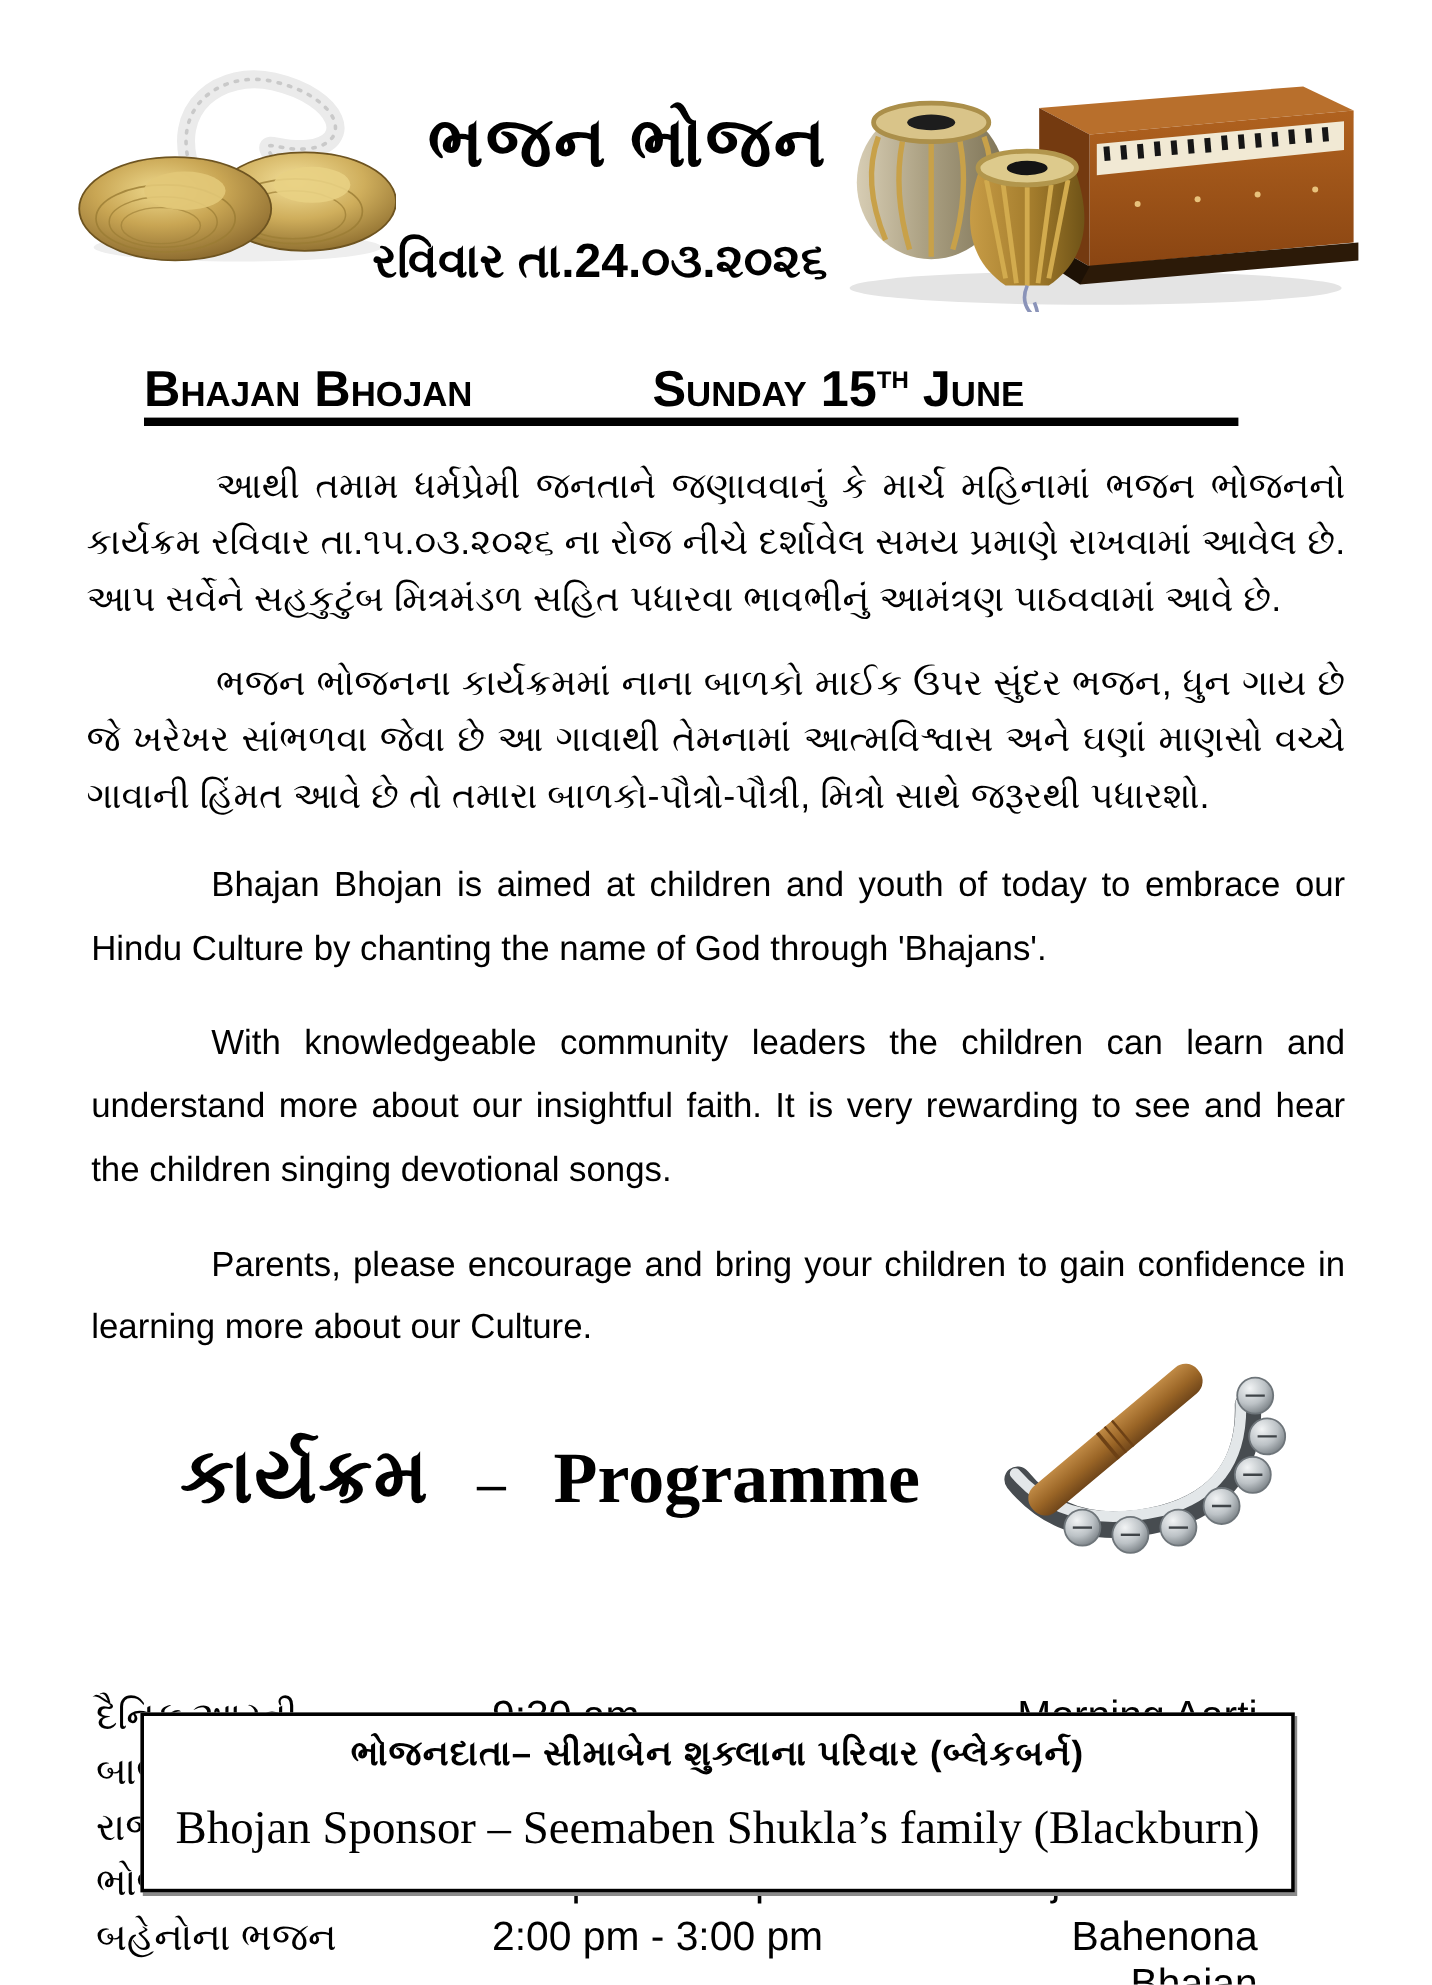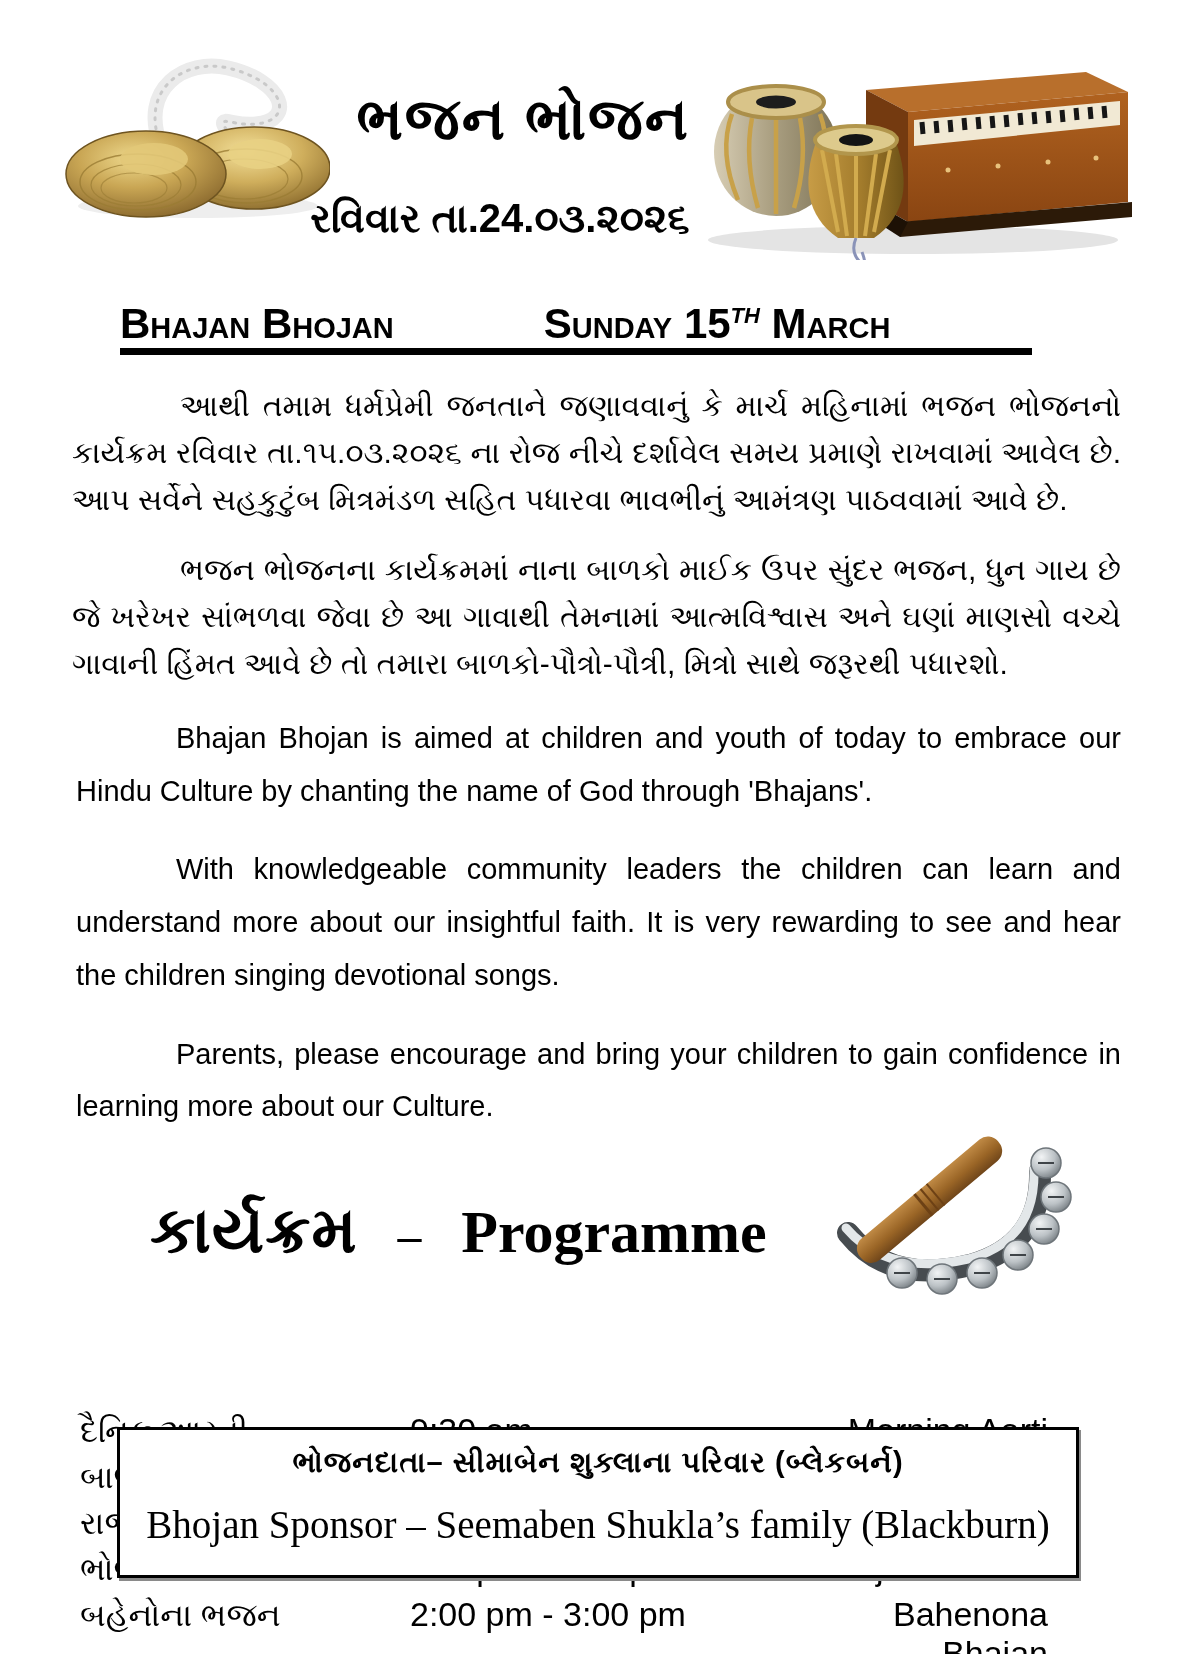--- a/index.html
+++ b/index.html
@@ -28,21 +28,21 @@
     margin:30px 63px 0 120px;
     border-bottom:7px solid #000;
     padding-bottom:0;
     display:flex;align-items:flex-start;
     font-variant:small-caps;
     font-weight:bold;font-size:42px;
     width:912px;
   }
   .head-left{flex:none;}
   .head-right{margin-left:150px;flex:none;}
-  .head-right sup{font-size:32px;vertical-align:super;line-height:0;font-style:italic;}
+  .head-right sup{font-size:28px;vertical-align:super;line-height:0;}
   
   .content{margin:28px 72px 0 72px;text-align:justify;}
   .p-guj{
     font-size:30px;line-height:1.56;
     text-indent:108px;margin:0 0 24px 0;
     font-weight:500;
   }
   .p-eng{
     font-size:29px;line-height:1.82;
     text-indent:100px;margin:0 0 26px 4px;
@@ -188,21 +188,21 @@
       <ellipse cx="158" cy="110" rx="17" ry="6" fill="#141414"></ellipse>
       <path d="M158,208 q-6,14 4,24 q8,6 2,-10" fill="none" stroke="#8a93b8" stroke-width="3"></path>
     </svg>
 
     <div class="title-guj">ભજન ભોજન</div>
     <div class="date-guj">રવિવાર તા.24.૦૩.૨૦૨૬</div>
   </div>
 
   <div class="head-row">
     <span class="head-left">Bhajan Bhojan</span>
-    <span class="head-right"><span>Sunday 15</span><sup>th</sup><span> March</span></span>
+    <span class="head-right"><span>Sunday 15</span><sup>th</sup><span> June</span></span>
   </div>
 
   <div class="content">
     <p class="p-guj">આથી તમામ ધર્મપ્રેમી જનતાને જણાવવાનું કે માર્ચ મહિનામાં ભજન ભોજનનો કાર્યક્રમ રવિવાર તા.૧૫.૦૩.૨૦૨૬ ના રોજ નીચે દર્શાવેલ સમય પ્રમાણે રાખવામાં આવેલ છે. આપ સર્વેને સહકુટુંબ મિત્રમંડળ સહિત પધારવા ભાવભીનું આમંત્રણ પાઠવવામાં આવે છે.</p>
     <p class="p-guj">ભજન ભોજનના કાર્યક્રમમાં નાના બાળકો માઈક ઉપર સુંદર ભજન, ધુન ગાય છે જે ખરેખર સાંભળવા જેવા છે આ ગાવાથી તેમનામાં આત્મવિશ્વાસ અને ઘણાં માણસો વચ્ચે ગાવાની હિંમત આવે છે તો તમારા બાળકો-પૌત્રો-પૌત્રી, મિત્રો સાથે જરૂરથી પધારશો.</p>
     <p class="p-eng">Bhajan Bhojan is aimed at children and youth of today to embrace our Hindu Culture by chanting the name of God through 'Bhajans'.</p>
     <p class="p-eng">With knowledgeable community leaders the children can learn and understand more about our insightful faith. It is very rewarding to see and hear the children singing devotional songs.</p>
     <p class="p-eng">Parents, please encourage and bring your children to gain confidence in learning more about our Culture.</p>
   </div>
 

